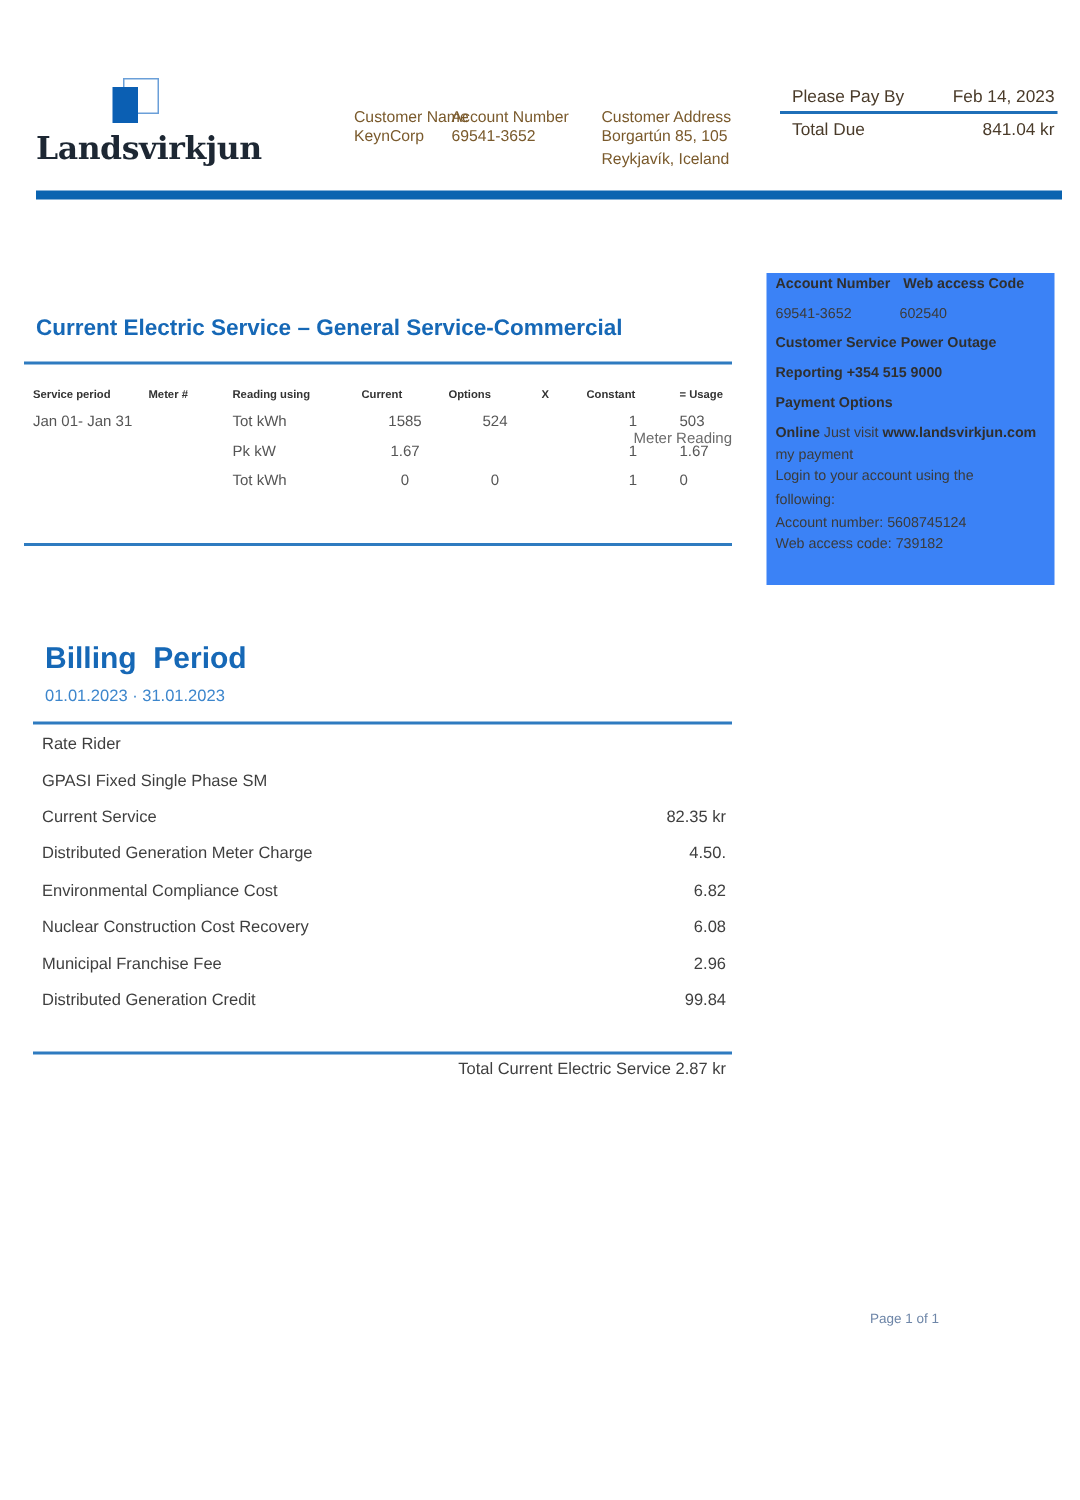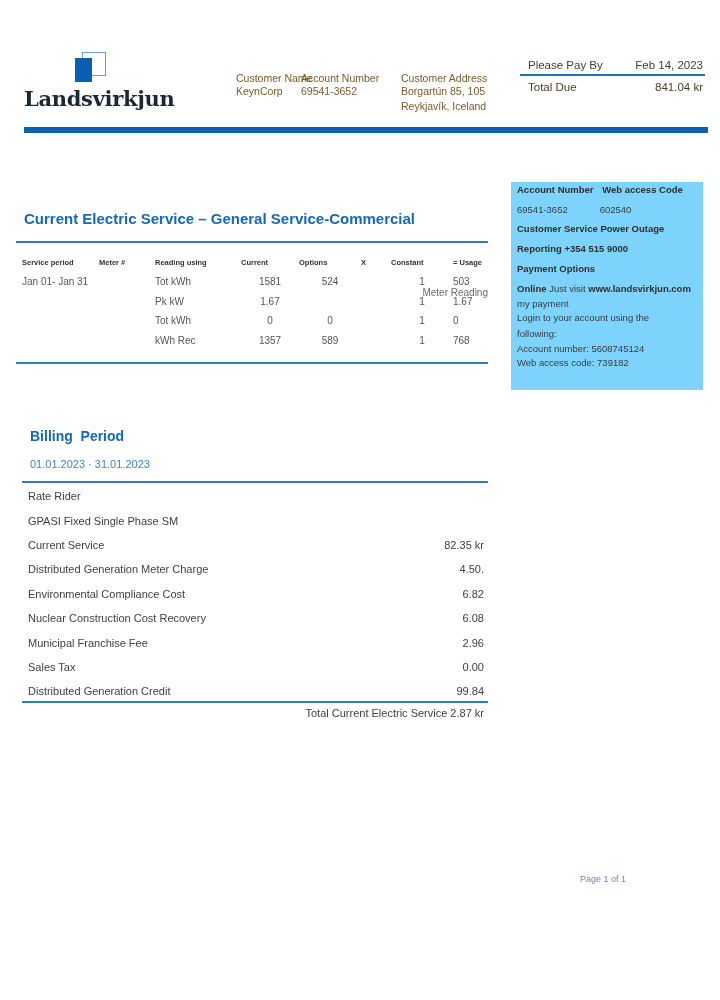--- a/index.html
+++ b/index.html
@@ -40,26 +40,26 @@
   .c-meter { width:56px; }
   .c-rtype { width:86px; }
   .c-cur { width:58px; text-align:center;margin-left:36px; }
   .c-prev { width:62px; text-align:center; }
   .c-x { width:30px; text-align:center; }
   .c-const { width:62px; text-align:center; }
   .c-usage { text-align:left; }
   .meter-bottom { left:16px; top:362px; width:472px; height:2px; background:#2e7bc0; }
 
   
-  .sidebox { left:511px; top:182px; width:192px; height:208px; background:#7dd3fc; font-size:9.5px; color:#3b3b3b; }
+  .sidebox { left:511px; top:182px; width:192px; height:208px; background:#3b82f6; font-size:9.5px; color:#3b3b3b; }
   .sidebox .line { position:absolute; left:6px; white-space:nowrap; }
   .b { font-weight:bold; color:#2f2f2f; }
 
   
-  .bill-title { left:30px; top:428px; font-size:14px; font-weight:bold; color:#1668b6; }
+  .bill-title { left:30px; top:428px; font-size:20px; font-weight:bold; color:#1668b6; }
   .bill-dates { left:30px; top:458px; font-size:11px; color:#3d86cc; }
   .bill-line-top { left:22px; top:481px; width:466px; height:2px; background:#2e7bc0; }
   .bill-rows { left:28px; top:484px; width:456px; font-size:11px; color:#3f3f3f; }
   .bill-row { display:flex; justify-content:space-between; height:24.4px; align-items:center; }
   .bill-line-bot { left:22px; top:701px; width:466px; height:2px; background:#2e7bc0; }
   .bill-total { left:200px; top:707px; width:284px; text-align:right; font-size:11px; color:#3f3f3f; }
 
   .page-num { left:580px; top:874px; font-size:9px; color:#6e86a8; }
 </style>
 </head>
@@ -114,21 +114,21 @@
       <th class="c-x">X</th>
       <th class="c-const">Constant</th>
       <th class="c-usage">= Usage</th>
     </tr>
   </thead>
   <tbody>
     <tr>
       <td class="c-period">Jan 01- Jan 31</td>
       <td class="c-meter"></td>
       <td class="c-rtype">Tot kWh</td>
-      <td class="c-cur">1581</td>
+      <td class="c-cur">1585</td>
       <td class="c-prev">524</td>
       <td class="c-x"></td>
       <td class="c-const">1</td>
       <td class="c-usage">503</td>
     </tr>
     <tr>
       <td class="c-period"></td>
       <td class="c-meter"></td>
       <td class="c-rtype">Pk kW</td>
       <td class="c-cur">1.67</td>
@@ -140,30 +140,20 @@
     <tr>
       <td class="c-period"></td>
       <td class="c-meter"></td>
       <td class="c-rtype">Tot kWh</td>
       <td class="c-cur">0</td>
       <td class="c-prev">0</td>
       <td class="c-x"></td>
       <td class="c-const">1</td>
       <td class="c-usage">0</td>
     </tr>
-    <tr>
-      <td class="c-period"></td>
-      <td class="c-meter"></td>
-      <td class="c-rtype">kWh Rec</td>
-      <td class="c-cur">1357</td>
-      <td class="c-prev">589</td>
-      <td class="c-x"></td>
-      <td class="c-const">1</td>
-      <td class="c-usage">768</td>
-    </tr>
   </tbody>
 </table>
 <div class="abs meter-bottom"></div>
 
 <div class="abs sidebox">
   <div class="line b" style="top:2px">
     <span>Account Number</span>
     <span style="margin-left:6px">Web access Code</span>
   </div>
   <div class="line" style="top:22px">
@@ -209,24 +199,20 @@
   </div>
   <div class="bill-row">
     <span>Nuclear Construction Cost Recovery</span>
     <span>6.08</span>
   </div>
   <div class="bill-row">
     <span>Municipal Franchise Fee</span>
     <span>2.96</span>
   </div>
   <div class="bill-row">
-    <span>Sales Tax</span>
-    <span>0.00</span>
-  </div>
-  <div class="bill-row">
     <span>Distributed Generation Credit</span>
     <span>99.84</span>
   </div>
 </div>
 <div class="abs bill-line-bot"></div>
 <div class="abs bill-total">Total Current Electric Service 2.87 kr</div>
 
 <div class="abs page-num">Page 1 of 1</div>
 
 </body></html>

